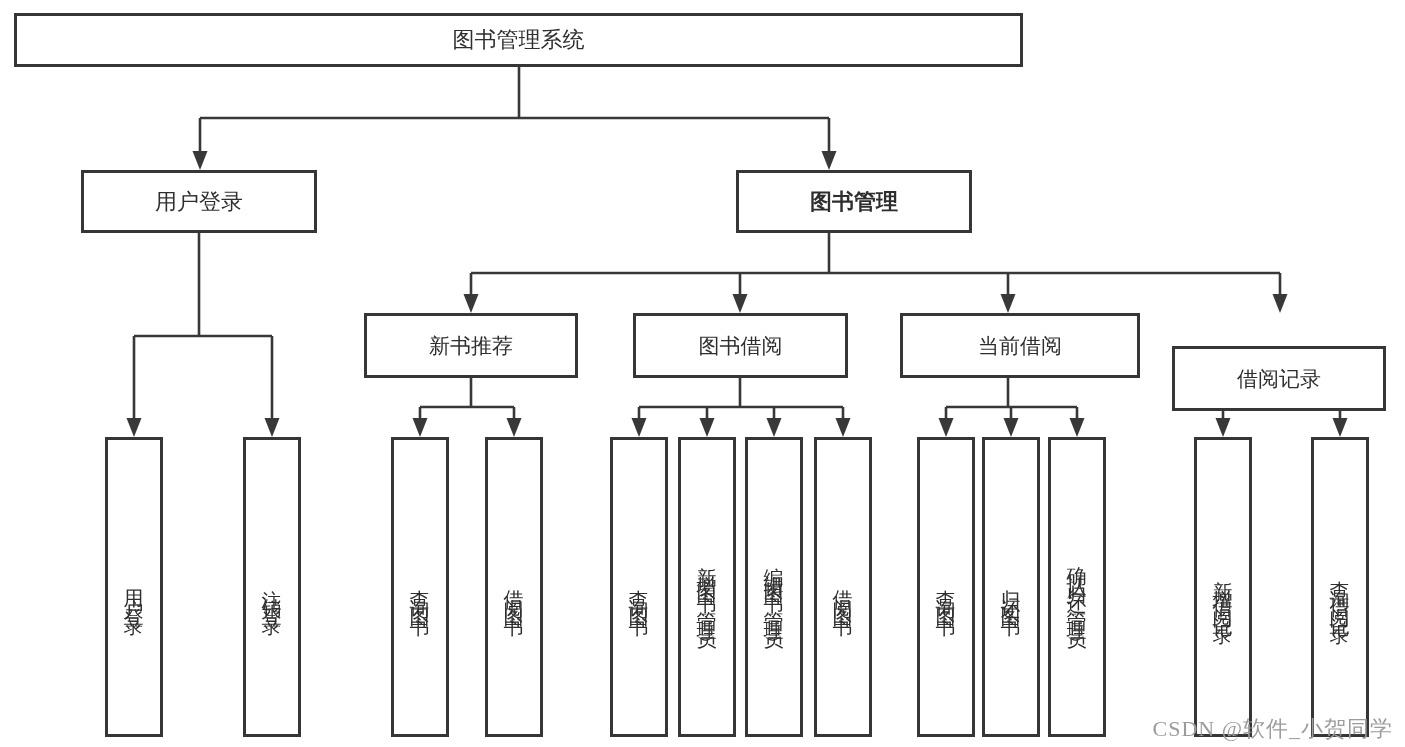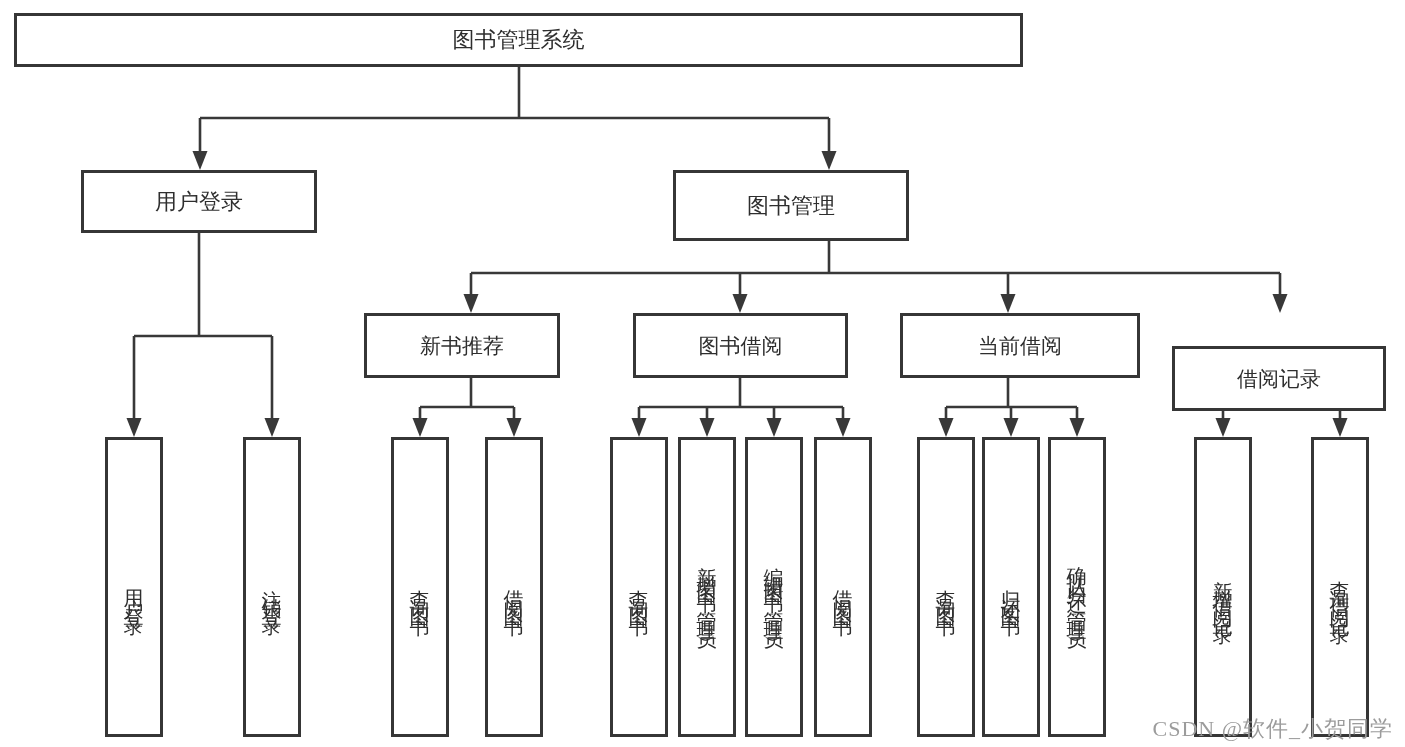--- a/index.html
+++ b/index.html
@@ -120,25 +120,25 @@
     </g>
   </svg>
 
   <div class="node hbox" style="left:14px; top:13px; width:1009px; height:54px;">
     <span>图书管理系统</span>
   </div>
 
   <div class="node hbox" style="left:81px; top:170px; width:236px; height:63px;">
     <span>用户登录</span>
   </div>
-  <div class="node hbox" style="left:673px; top:170px; width:236px; height:71px;">
+  <div class="node hbox" style="left:736px; top:170px; width:236px; height:63px;font-weight:bold;">
     <span>图书管理</span>
   </div>
 
-  <div class="node hbox l3" style="left:364px; top:313px; width:196px; height:65px;">
+  <div class="node hbox l3" style="left:364px; top:313px; width:214px; height:65px;">
     <span>新书推荐</span>
   </div>
   <div class="node hbox l3" style="left:633px; top:313px; width:215px; height:65px;text-align:center;">
     <span>图书借阅</span>
   </div>
   <div class="node hbox l3" style="left:900px; top:313px; width:240px; height:65px;">
     <span>当前借阅</span>
   </div>
   <div class="node hbox l3" style="left:1172px; top:313px; width:214px; height:65px;margin-top:33px;">
     <span>借阅记录</span>

